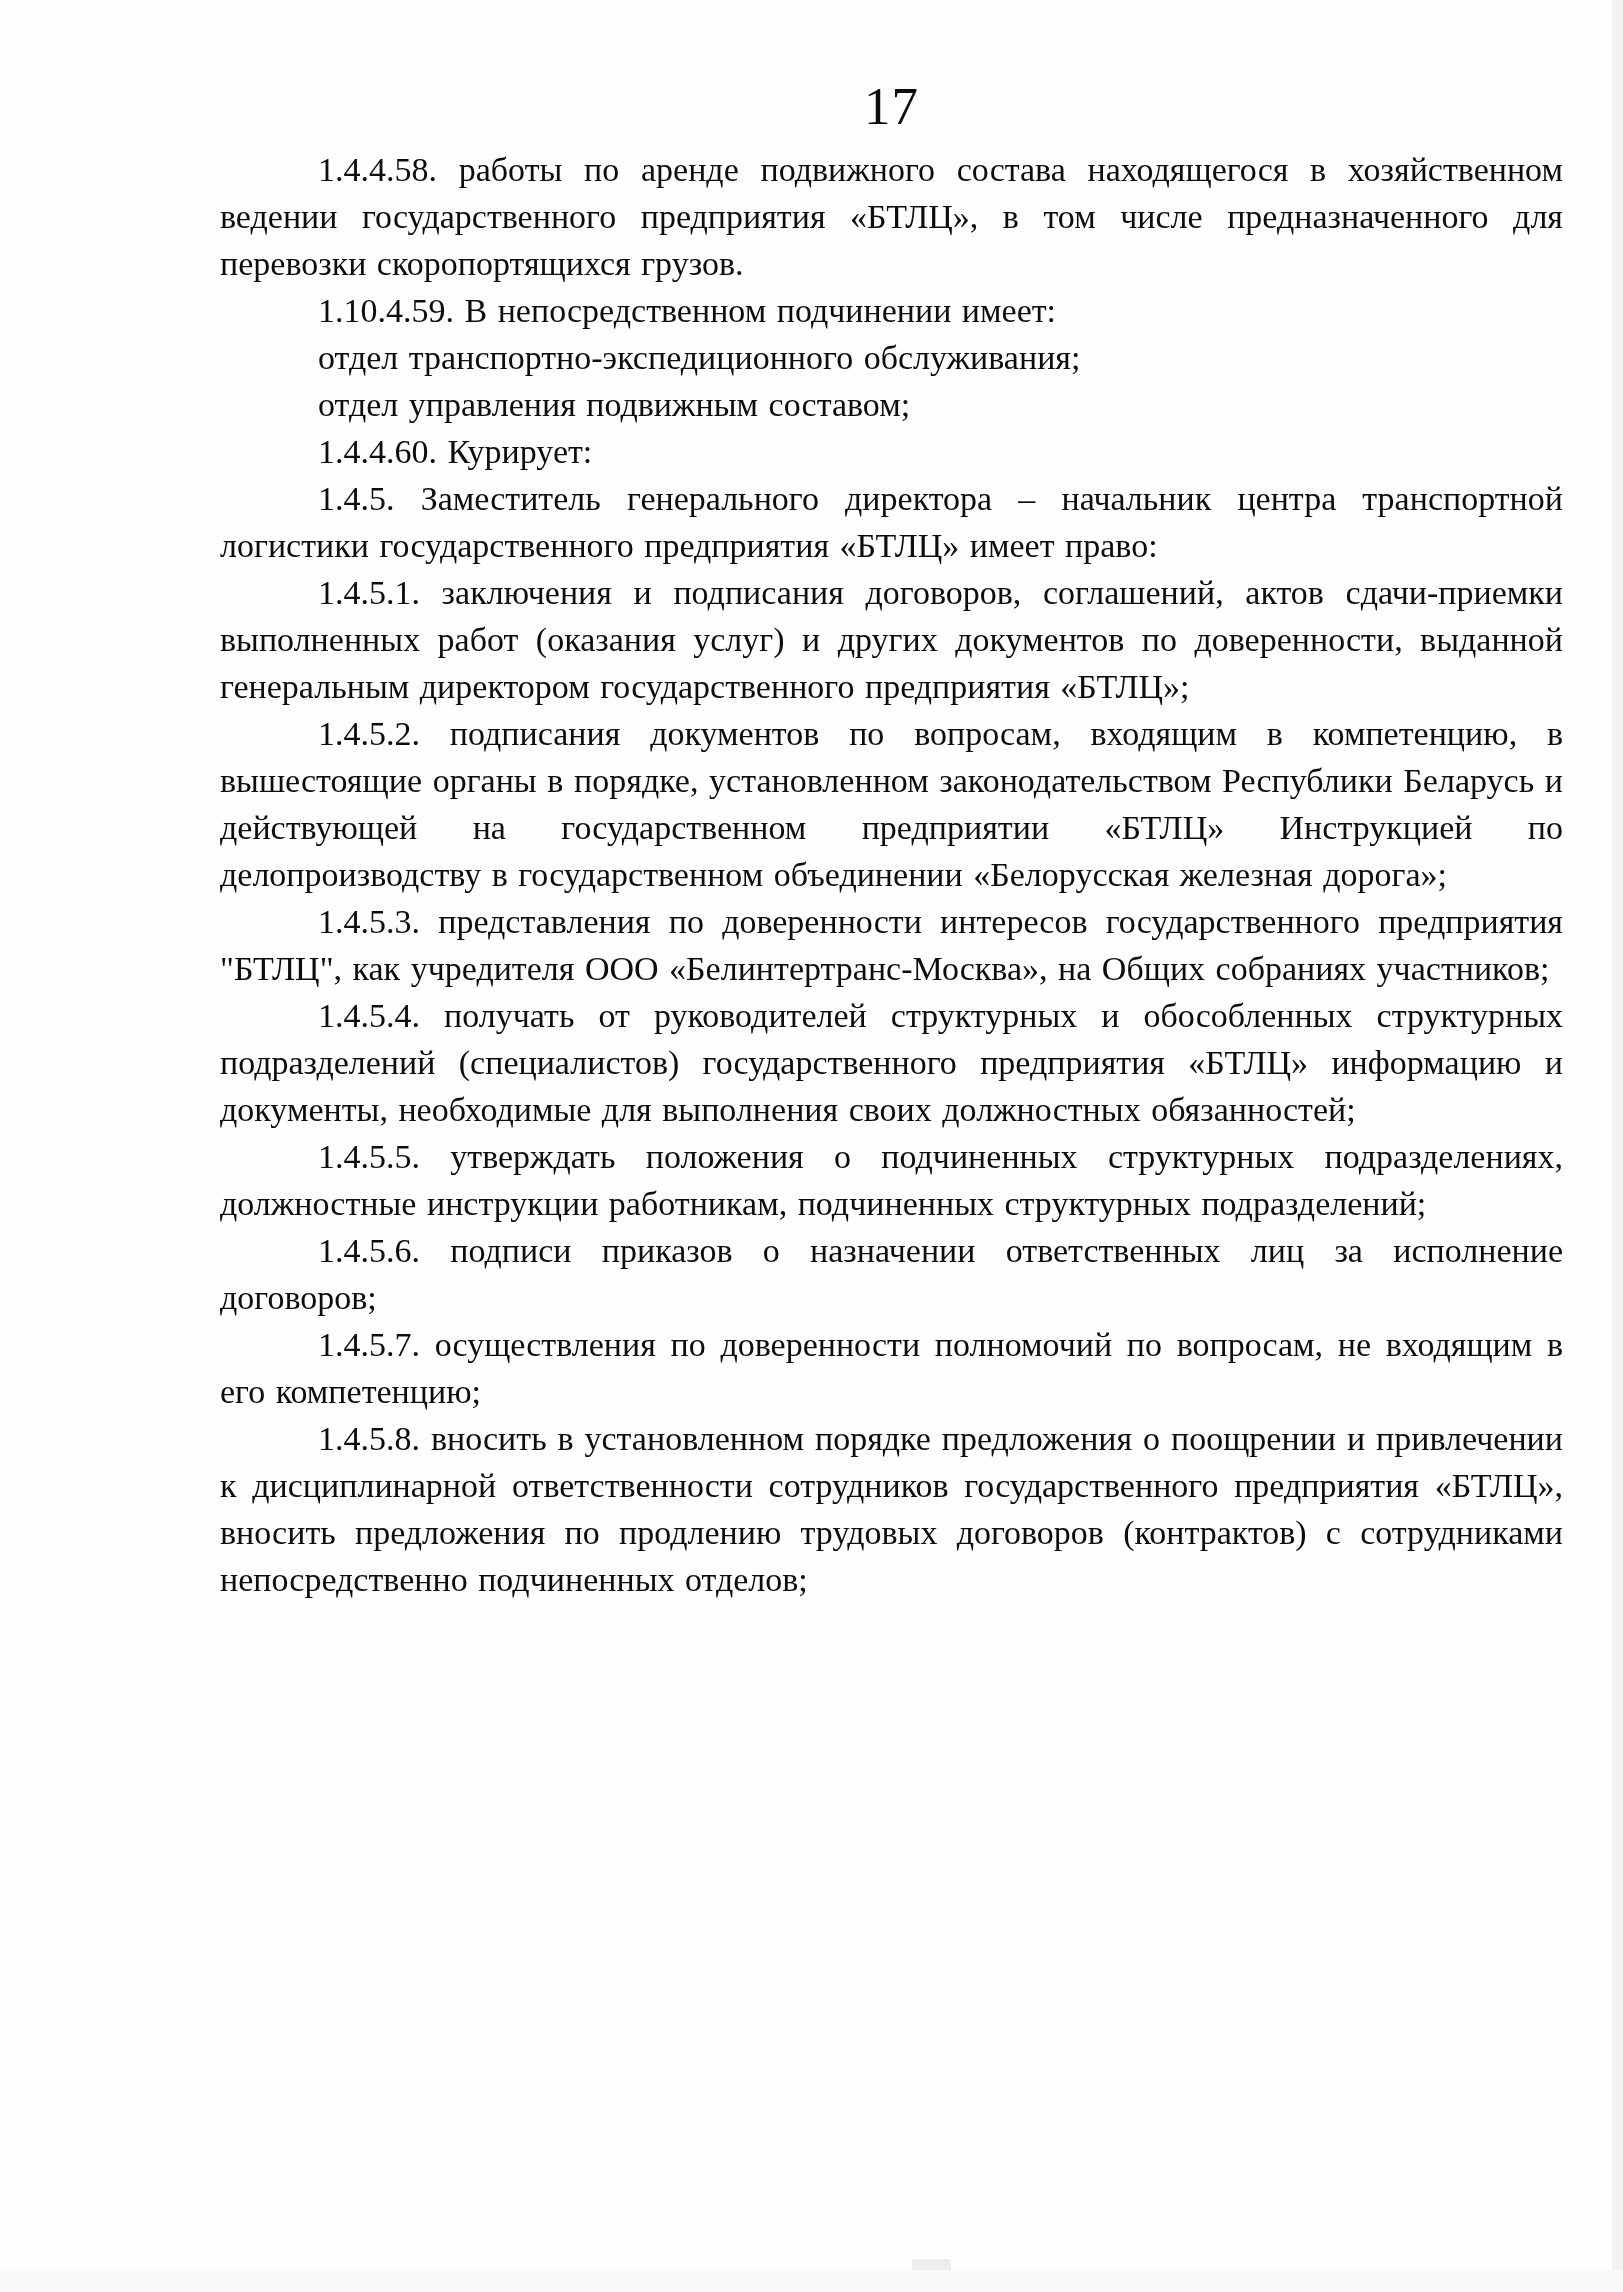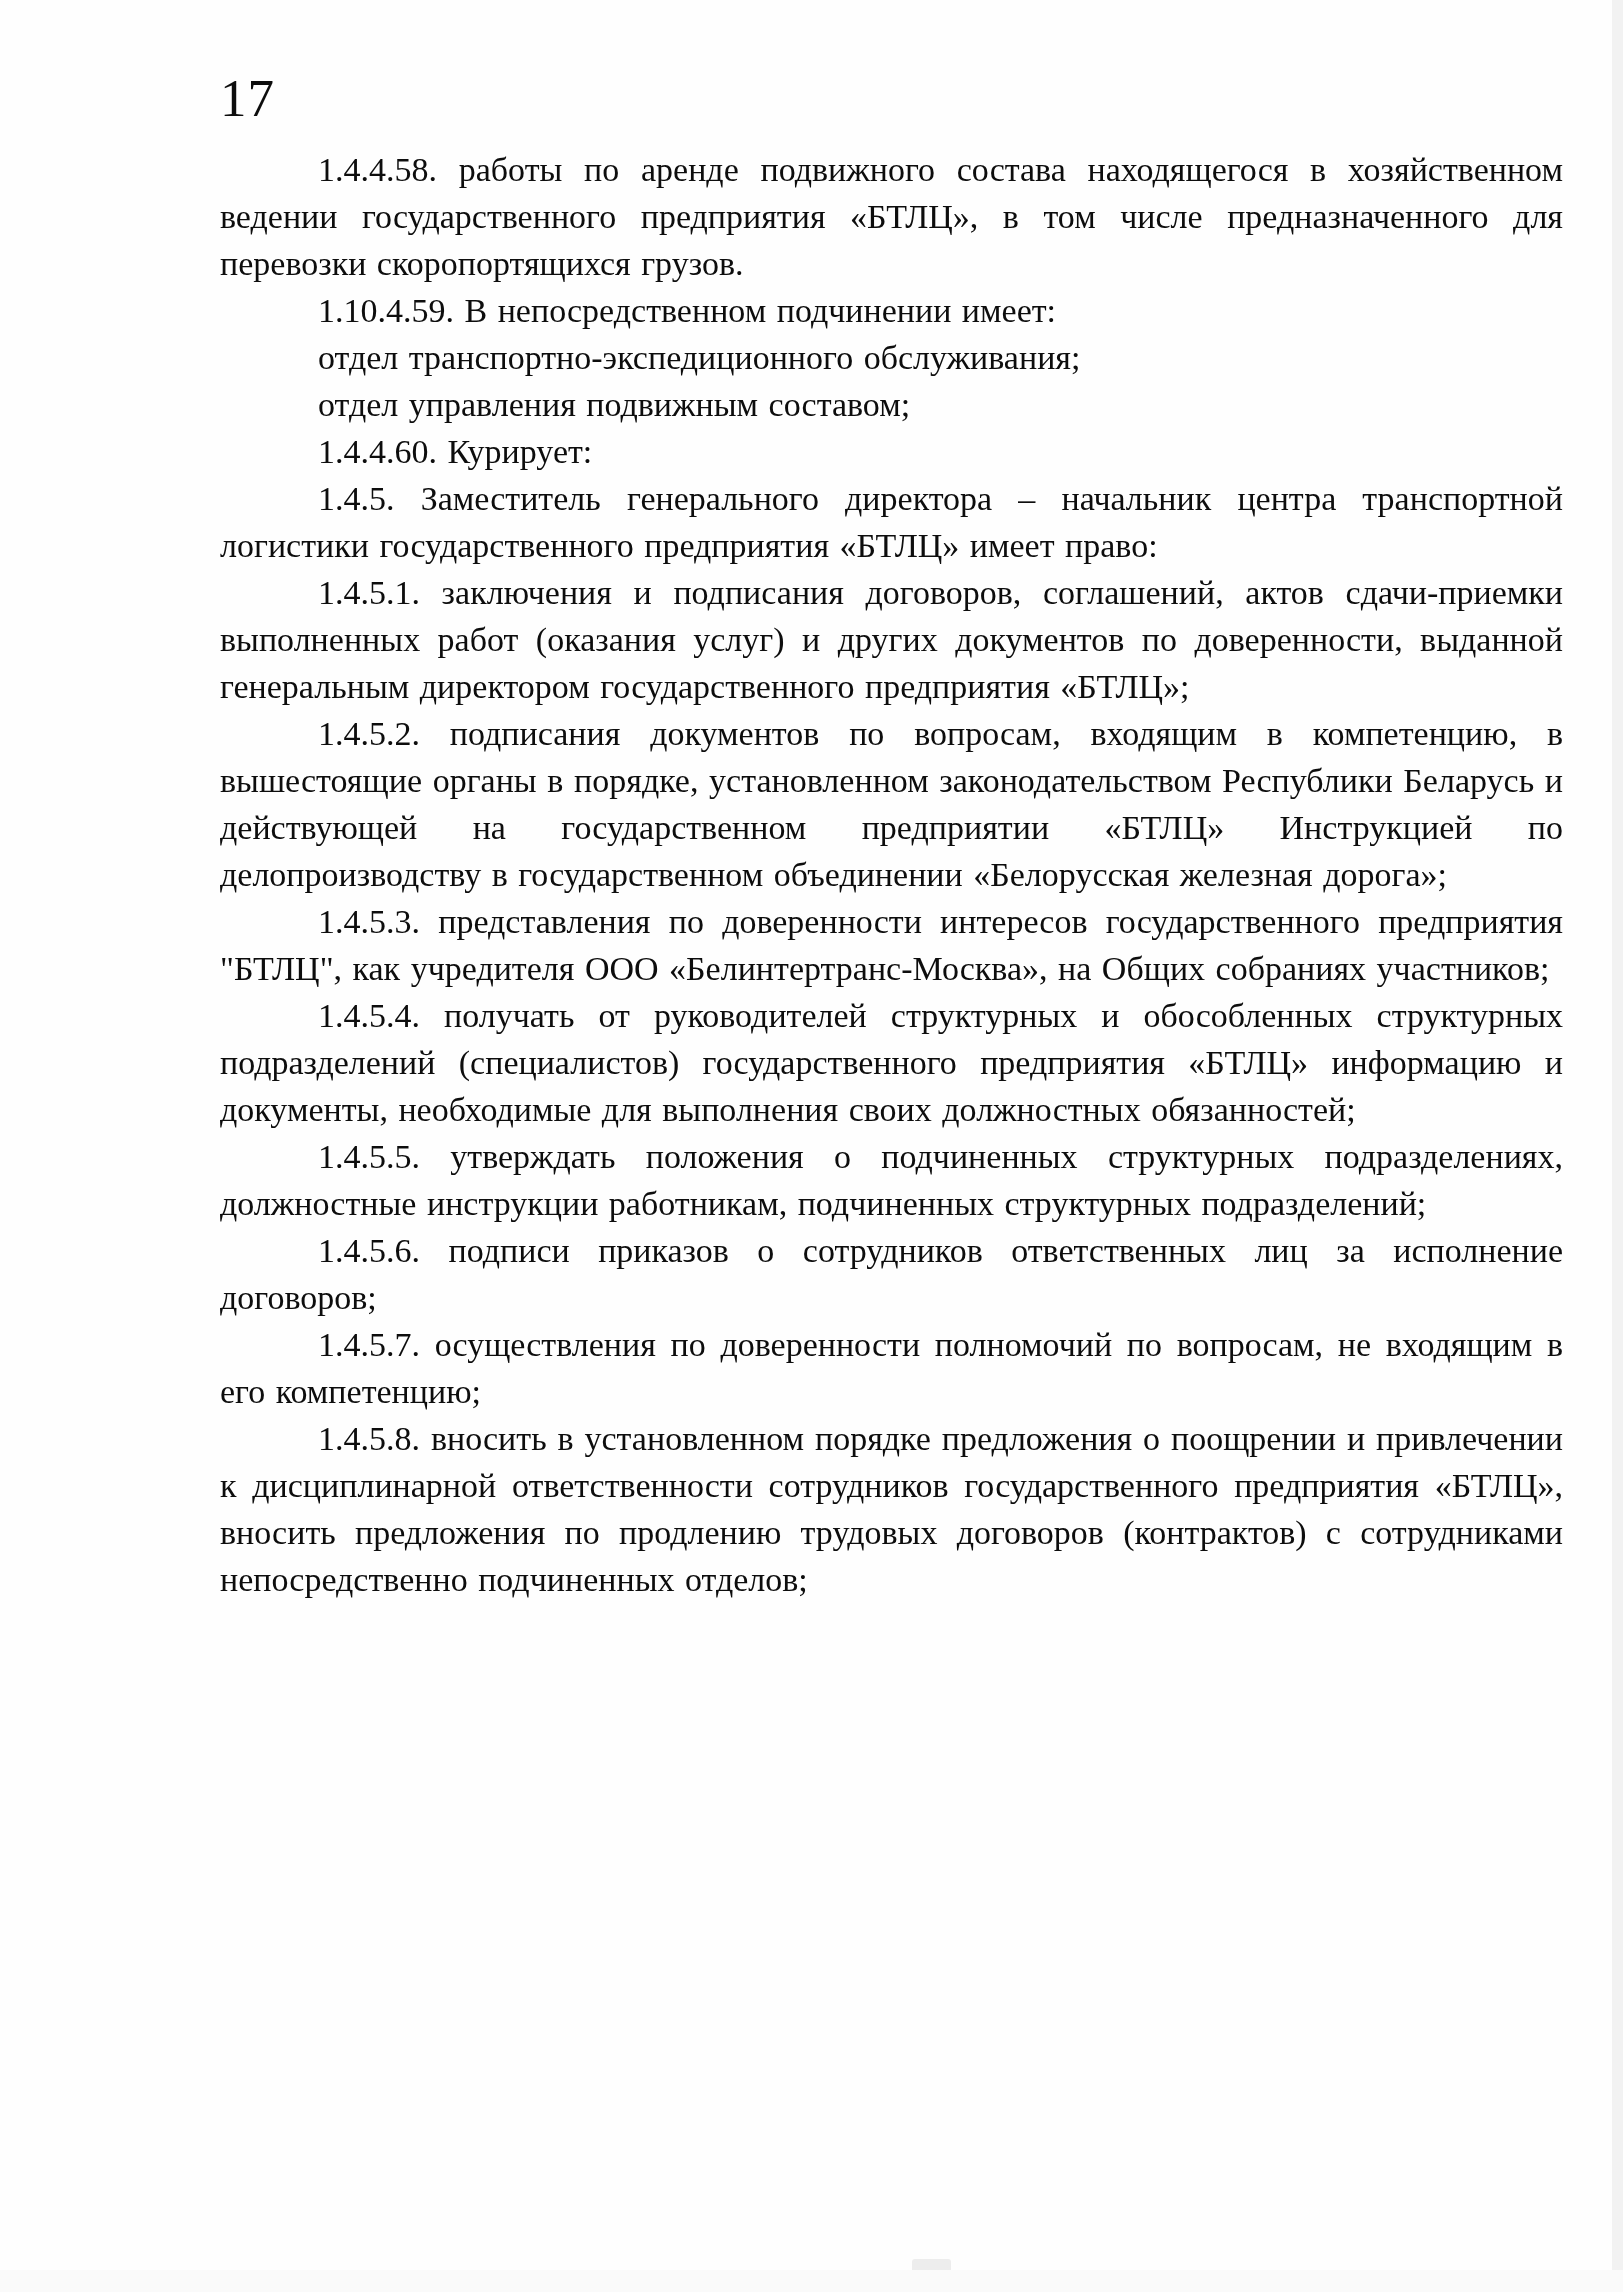--- a/index.html
+++ b/index.html
@@ -11,23 +11,24 @@
     position: relative;
     width: 1623px;
     height: 2293px;
     background: #fefefe;
     overflow: hidden;
     font-family: "Liberation Serif", "DejaVu Serif", serif;
     color: #0d0d0d;
   }
   .page-number {
     position: absolute;
-    top: 72px;
+    top: 80px;
     left: 220px;
     width: 1343px;
+    text-align: center;
     font-size: 53px;
     line-height: 1;
     letter-spacing: 1px;
   }
   .text-block {
     position: absolute;
     top: 146px;
     left: 220px;
     width: 1343px;
     font-size: 34px;
@@ -79,21 +80,21 @@
     <p>1.10.4.59. В непосредственном подчинении имеет:</p>
     <p>отдел транспортно-экспедиционного обслуживания;</p>
     <p>отдел управления подвижным составом;</p>
     <p>1.4.4.60. Курирует:</p>
     <p>1.4.5. Заместитель генерального директора – начальник центра транспортной логистики государственного предприятия «БТЛЦ» имеет право:</p>
     <p>1.4.5.1. заключения и подписания договоров, соглашений, актов сдачи-приемки выполненных работ (оказания услуг) и других документов по доверенности, выданной генеральным директором государственного предприятия «БТЛЦ»;</p>
     <p>1.4.5.2. подписания документов по вопросам, входящим в компетенцию, в вышестоящие органы в порядке, установленном законодательством Республики Беларусь и действующей на государственном предприятии «БТЛЦ» Инструкцией по делопроизводству в государственном объединении «Белорусская железная дорога»;</p>
     <p>1.4.5.3. представления по доверенности интересов государственного предприятия "БТЛЦ", как учредителя ООО «Белинтертранс-Москва», на Общих собраниях участников;</p>
     <p>1.4.5.4. получать от руководителей структурных и обособленных структурных подразделений (специалистов) государственного предприятия «БТЛЦ» информацию и документы, необходимые для выполнения своих должностных обязанностей;</p>
     <p>1.4.5.5. утверждать положения о подчиненных структурных подразделениях, должностные инструкции работникам, подчиненных структурных подразделений;</p>
-    <p>1.4.5.6. подписи приказов о сотрудников ответственных лиц за исполнение договоров;</p>
+    <p>1.4.5.6. подписи приказов о назначении ответственных лиц за исполнение договоров;</p>
     <p>1.4.5.7. осуществления по доверенности полномочий по вопросам, не входящим в его компетенцию;</p>
     <p>1.4.5.8. вносить в установленном порядке предложения о поощрении и привлечении к дисциплинарной ответственности сотрудников государственного предприятия «БТЛЦ», вносить предложения по продлению трудовых договоров (контрактов) с сотрудниками непосредственно подчиненных отделов;</p>
   </div>
 
   <div class="scan-edge-right"></div>
   <div class="scan-smudge"></div>
   <div class="scan-strip-bottom"></div>
 
 </div>
 

